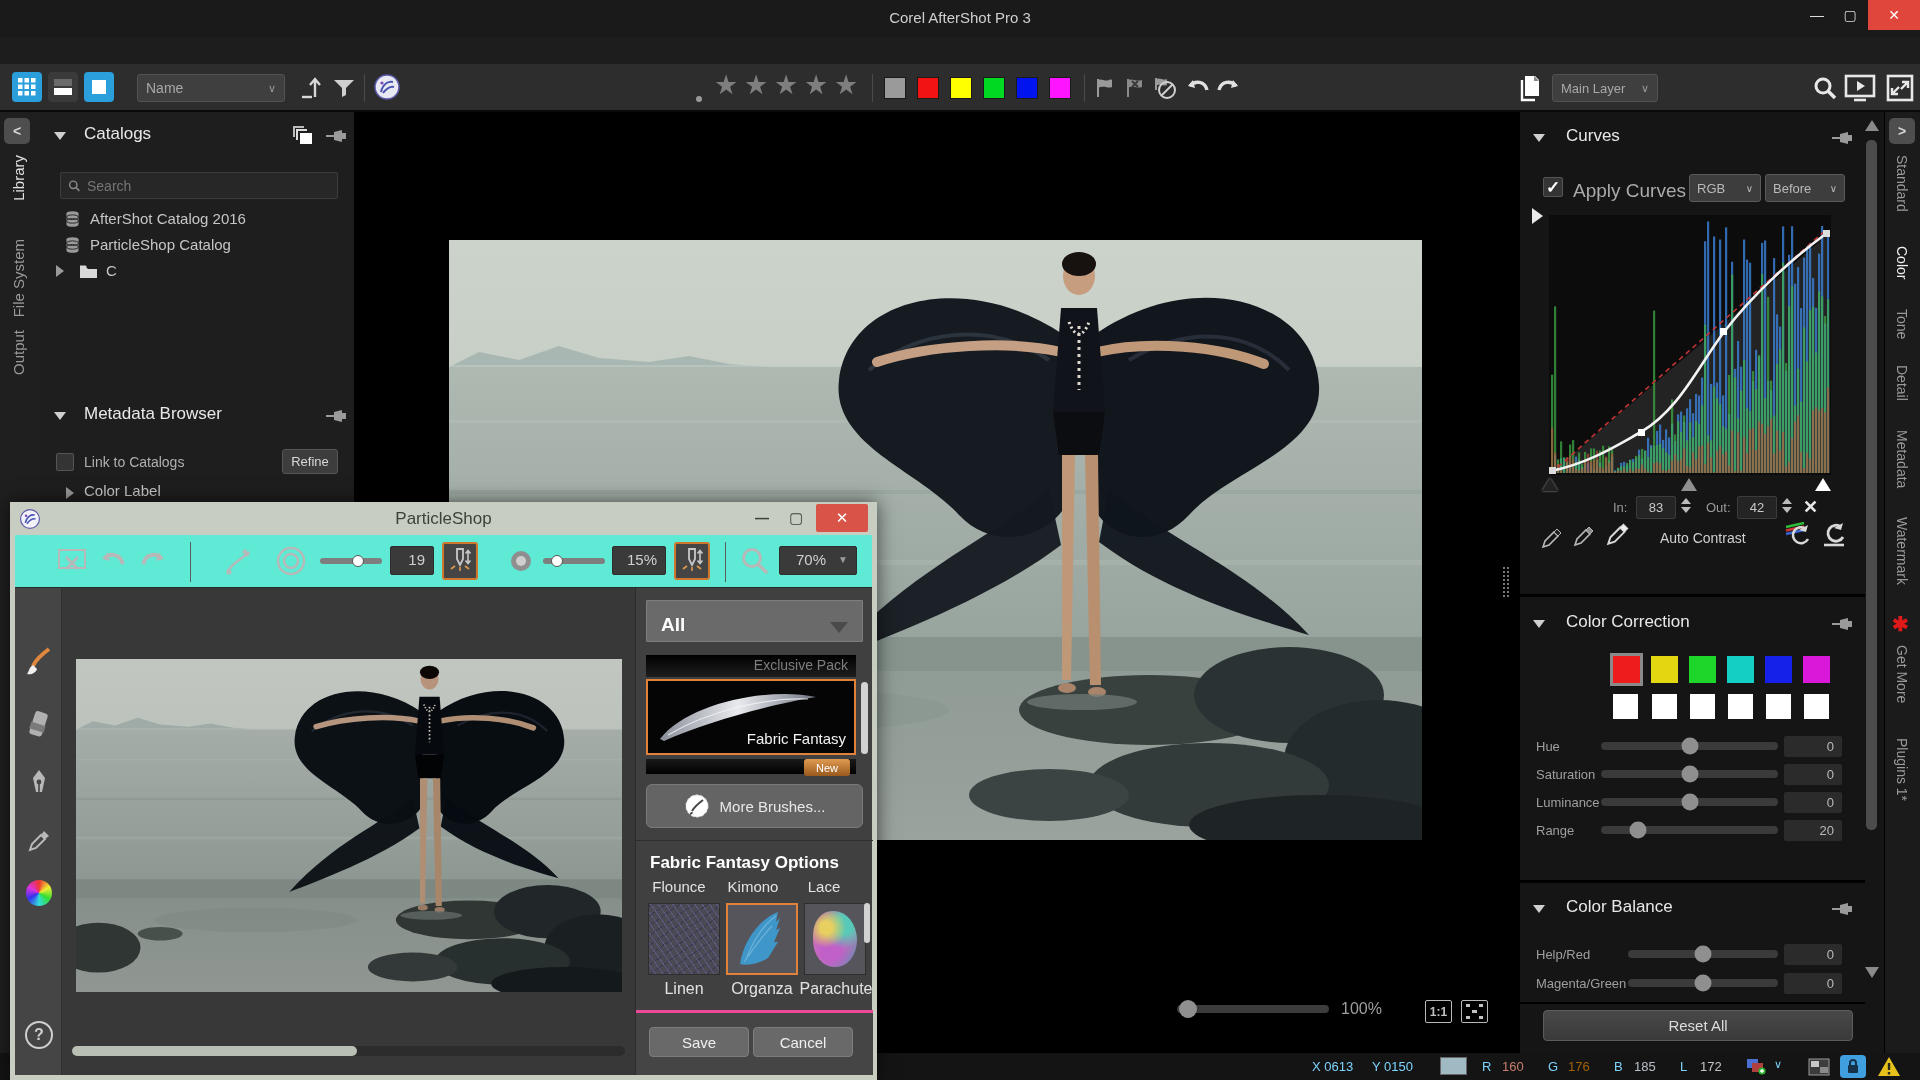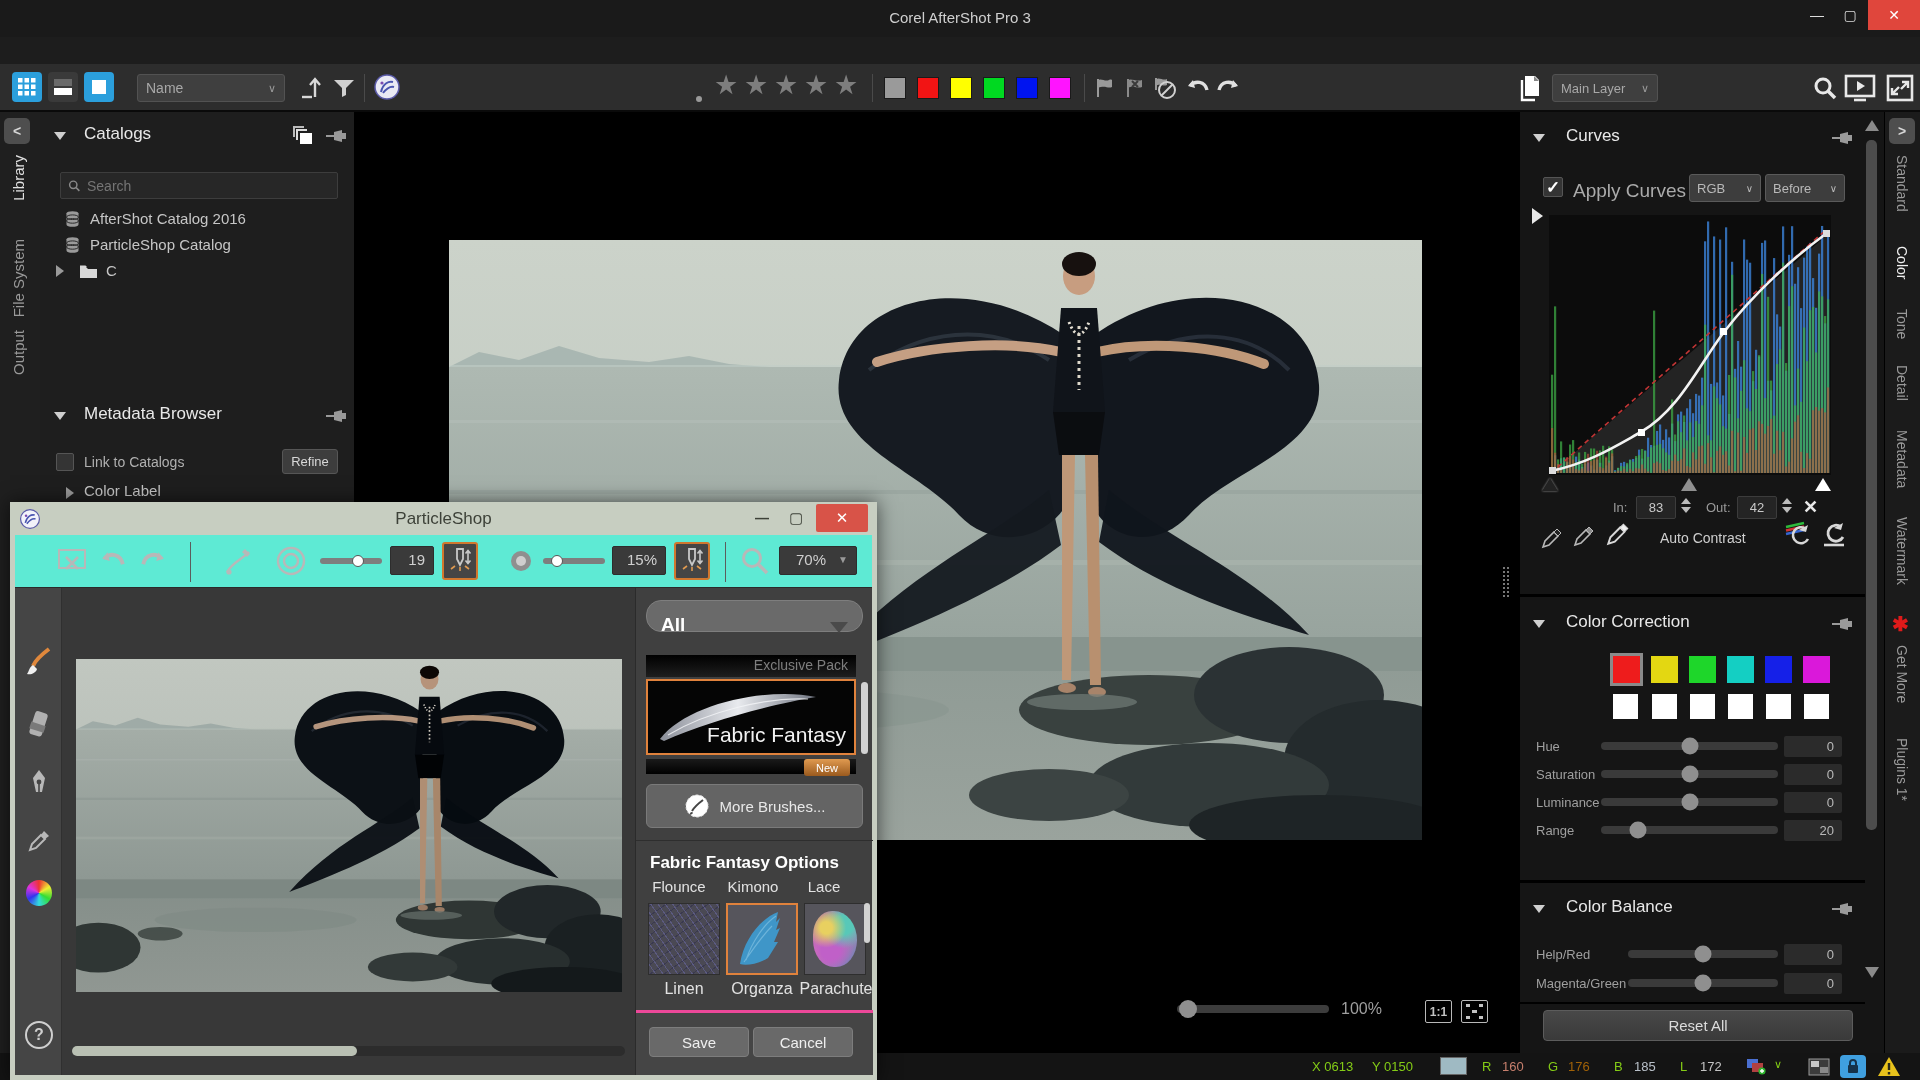--- a/index.html
+++ b/index.html
@@ -57,21 +57,21 @@
 .vtab-r{writing-mode:vertical-rl;color:#9a9a9a;font-size:14px;left:9px}
 .vtab-r.active{color:#f0f0f0}
 .valuebox{background:#242424;border:1px solid #3c3c3c;border-radius:2px;color:#c9c9c9;font-size:13px;text-align:center}
 .stepper{display:flex;flex-direction:column;gap:3px}
 .stepper span{width:0;height:0;border-left:5px solid transparent;border-right:5px solid transparent}
 .step-up{border-bottom:6px solid #bbb}
 .step-dn{border-top:6px solid #bbb}
 
 
 .statusbar{left:0;top:1053px;width:1920px;height:27px;background:#141414;z-index:5}
-.st{font-size:13px;color:#84cc16;top:6px}
+.st{font-size:13px;color:#7dd3fc;top:6px}
 
 
 .psdlg{left:10px;top:502px;width:867px;height:578px;background:#c7cec1;z-index:20;box-shadow:0 0 18px rgba(0,0,0,.6)}
 .ps-title{color:#3d4138;font-size:17px}
 .ps-toolbar{left:5px;top:33px;width:857px;height:53px;background:#5eead4;border-bottom:1px solid #2a2a2a}
 .ps-box{background:#3a3a3a;border:1px solid #2d2d2d;border-radius:2px;color:#cfcfcf;font-size:15px;text-align:right;padding:4px 8px 0 0}
 .ps-pen{border:2px solid #d0772e;border-radius:3px;background:#454545}
 .ps-sep{width:1px;height:40px;background:#5c5c5c;top:7px}
 .ps-tools{left:5px;top:86px;width:47px;height:487px;background:#454545;border-right:1px solid #303030}
 .ps-canvas{left:52px;top:86px;width:573px;height:487px;background:#383838}
@@ -1012,33 +1012,33 @@
         <svg width="546" height="333" viewBox="0 0 973 600" preserveAspectRatio="none">
             <use href="#beachphoto"></use>
           </svg>
       </div>
       <div class="abs" style="left:10px;top:458px;width:553px;height:10px;background:#2c2c2c;border-radius:5px">
         <div class="abs" style="left:0;top:0;width:285px;height:10px;background:#b9c0b3;border-radius:5px"></div>
       </div>
     </div>
 
     <div class="abs ps-right">
-      <div class="abs" style="left:10px;top:12px;width:217px;height:32px;background:#6a6a6a;border:1px solid #7e7e7e;border-radius:15px">
+      <div class="abs" style="left:10px;top:12px;width:217px;height:42px;background:#6a6a6a;border:1px solid #7e7e7e;border-radius:1px">
         <span class="abs" style="left:14px;top:13px;color:#fff;font-size:19px;font-weight:bold">All</span>
         <div class="abs" style="right:14px;top:21px;width:0;height:0;border-left:9px solid transparent;border-right:9px solid transparent;border-top:11px solid #4a4a4a"></div>
       </div>
       <div class="abs" style="left:10px;top:67px;width:210px;height:22px;background:linear-gradient(#000,#1e1e1e);overflow:hidden">
         <span class="abs" style="right:8px;top:2px;color:#7e7e7e;font-size:14px">Exclusive Pack</span>
       </div>
       <div class="abs" style="left:10px;top:91px;width:210px;height:76px;background:#050505;border:2px solid #e0823c">
         <svg width="206" height="72" viewBox="0 0 206 72">
             <path d="M12,58 C40,22 120,6 168,16 C130,22 60,40 16,60 Z" fill="url(#fabricg)"></path>
             <path d="M20,54 C60,30 120,16 160,18" stroke="#f4f5f8" stroke-width="1.2" fill="none" opacity=".8"></path>
           </svg>
-        <span class="abs" style="right:8px;bottom:6px;color:#f2f2f2;font-size:21px">Fabric Fantasy</span>
+        <span class="abs" style="right:8px;bottom:6px;color:#f2f2f2;font-size:15px">Fabric Fantasy</span>
       </div>
       <div class="abs" style="left:10px;top:171px;width:210px;height:15px;background:linear-gradient(#1a1a1a,#000);overflow:visible">
         <div class="abs ico" style="right:6px;top:0;width:46px;height:17px;background:linear-gradient(#e09a50,#9a5a1e);border-radius:3px;color:#fff;font-size:11px">New</div>
       </div>
       <div class="abs" style="left:225px;top:94px;width:7px;height:72px;background:#d2d2d2;border-radius:4px"></div>
       <div class="abs ico" style="left:10px;top:196px;width:217px;height:44px;background:#646464;border:1px solid #7a7a7a;border-radius:6px">
         <svg width="26" height="26" viewBox="0 0 26 26" style="margin-right:10px">
             <circle cx="13" cy="13" r="11" fill="#fff" stroke="#e8e8e8" stroke-width="1" stroke-dasharray="3,2"></circle>
             <path d="M8 18 C11 13 15 10 19 7" stroke="#454545" stroke-width="2" fill="none"></path>
             <path d="M7 19 C6 20 6 21 5 22 C7 22 9 21 9 19.5 Z" fill="#454545"></path>

